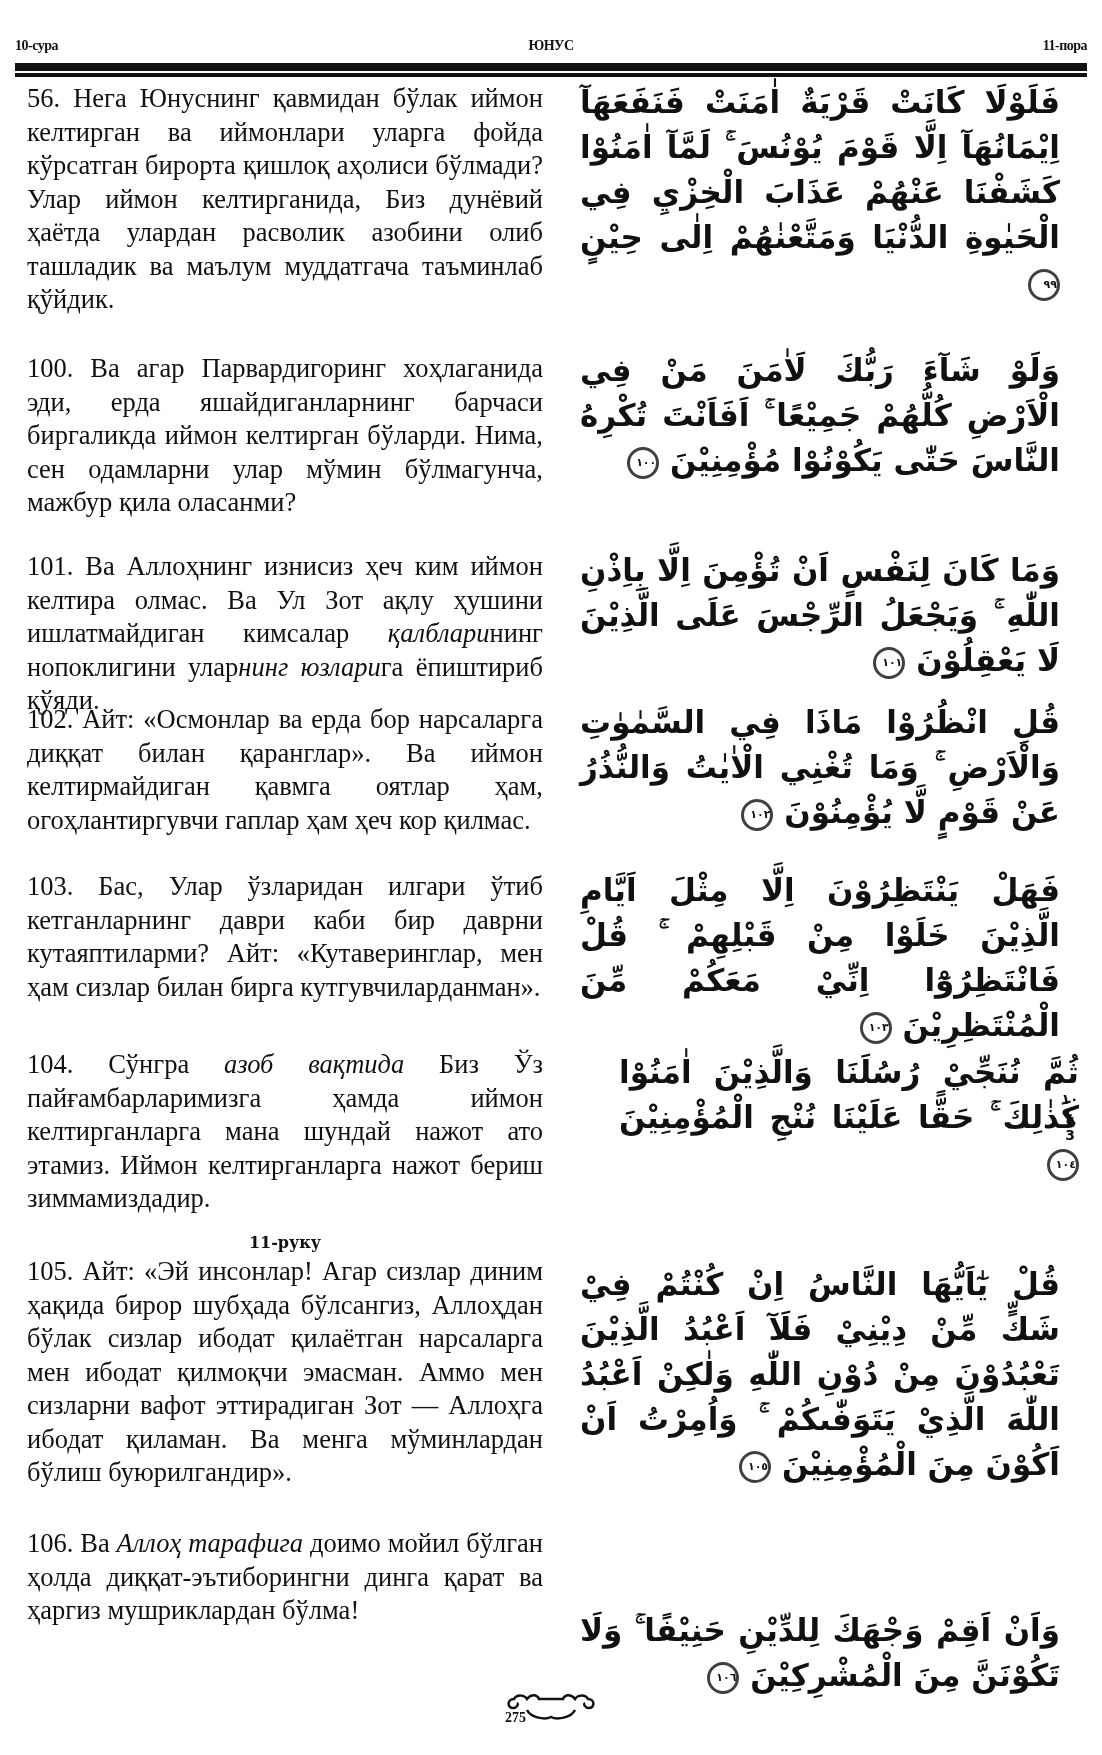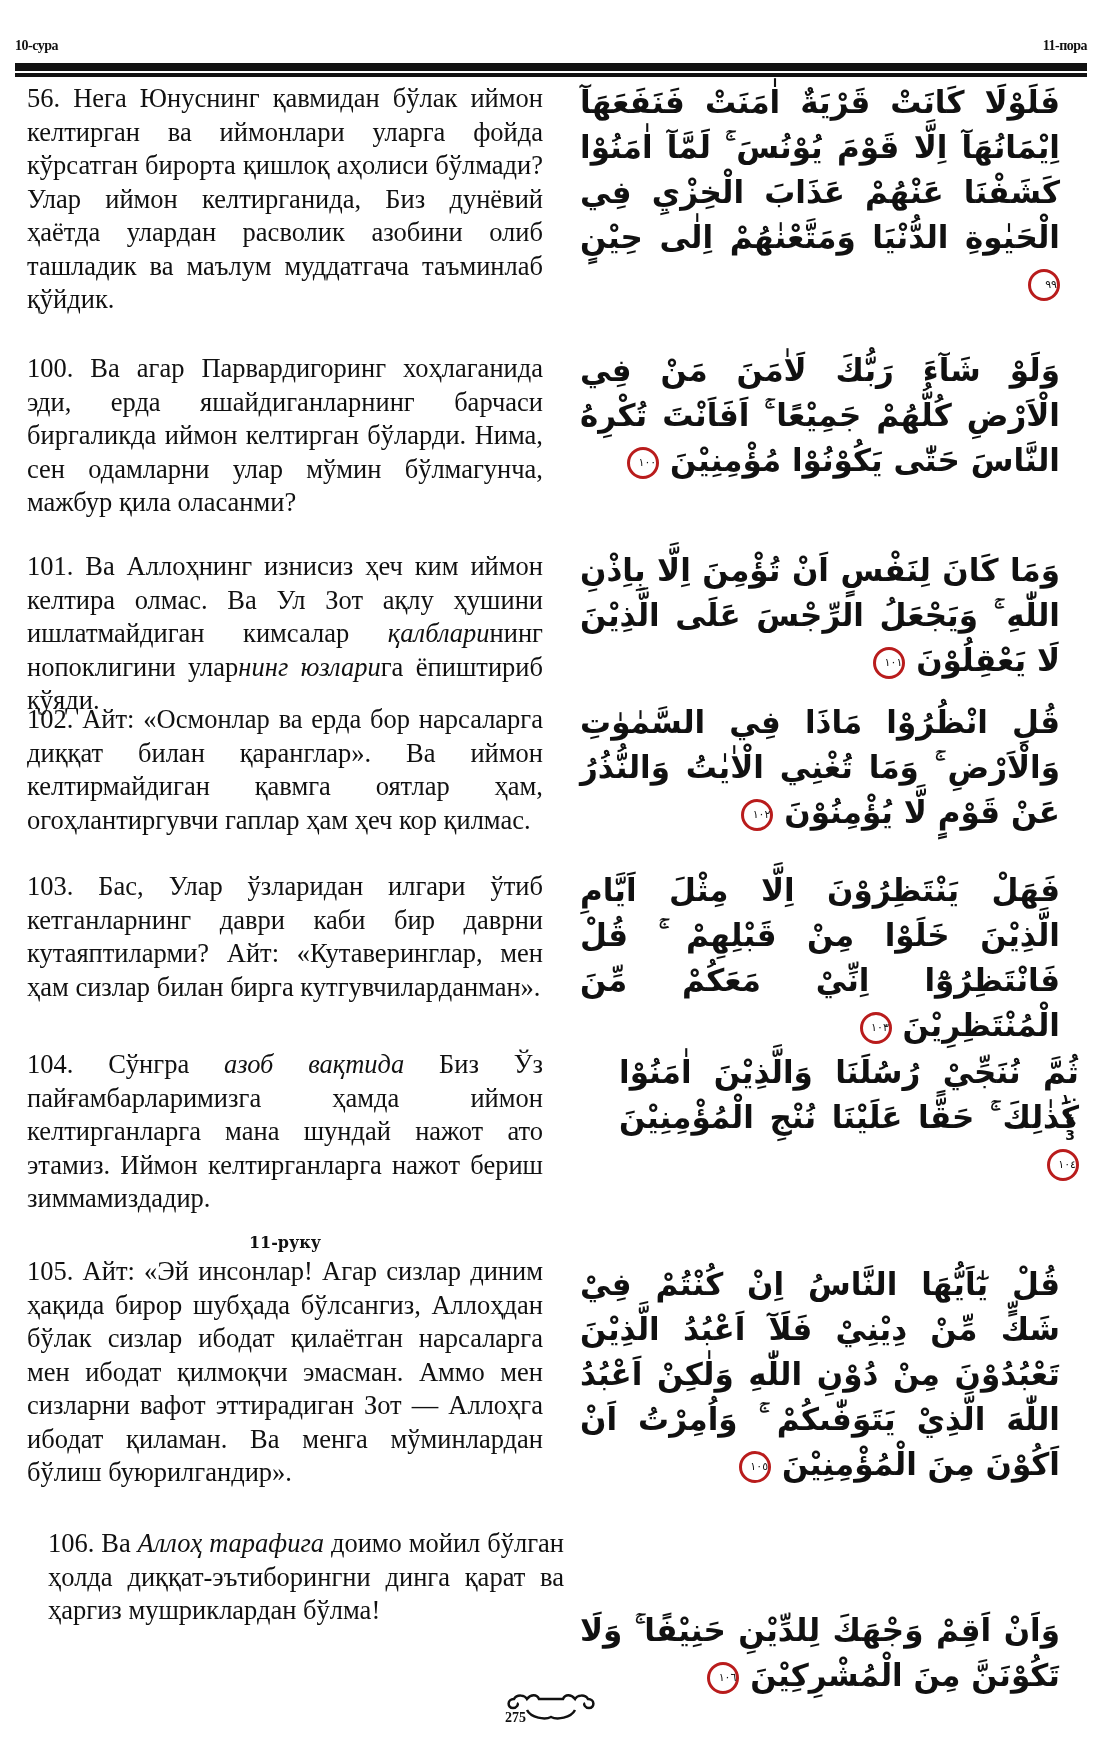--- a/index.html
+++ b/index.html
@@ -28,43 +28,44 @@
     .ruku {
       position: absolute; left: 27px; width: 516px; text-align: center;
       font-family: "DejaVu Serif", serif; font-weight: bold; font-size: 16px;
     }
     .arabic {
       position: absolute; left: 580px; width: 480px; direction: rtl; text-align: justify;
       text-align-last: right;
       font-family: "DejaVu Sans", sans-serif; font-weight: bold; font-size: 31px; line-height: 45px;
     }
     .ayah-mark {
-      display: inline-block; width: 26px; height: 26px; border: 3px solid #b91c1c; border-radius: 50%;
+      display: inline-block; width: 26px; height: 26px; border: 3px solid #404040; border-radius: 50%;
       font-size: 11px; line-height: 26px; text-align: left; vertical-align: middle; direction: ltr;
-      font-weight: normal;
+      font-weight: bold;
     }
     .margin-mark {
       position: absolute; left: 1058px; top: 1090px; width: 24px;
       font-family: "DejaVu Sans", sans-serif; font-weight: bold; font-size: 14px;
       line-height: 18px; text-align: center;
     }
     .page-num-wrap {
       position: absolute; left: 505px; top: 1690px; width: 92px; height: 32px;
     }
     .page-num-wrap svg { position: absolute; left: 0; top: 0; }
     .page-num {
       position: absolute; left: 0; width: 92px; top: 20px; text-align: left;
       font-family: "Liberation Serif", serif; font-size: 14px; font-weight: bold;
     }
   </style>
 </head>
 <body>
 
 <div class="header">
   <span class="left">10-сура</span>
+  <span class="center">ЮНУС</span>
   <span class="right">11-пора</span>
 </div>
 <div class="rule-thick"></div>
 <div class="rule-thin"></div>
 
 <div class="verse" style="top:82px;">
   <span>56. Нега Юнуснинг қавмидан бўлак иймон келтирган ва иймонлари уларга фойда кўрсатган бирорта қишлоқ аҳолиси бўлмади? Улар иймон келтирганида, Биз дунёвий ҳаётда улардан расволик азобини олиб ташладик ва маълум муддатгача таъминлаб қўйдик.</span>
 </div>
 <div class="arabic" style="top:80px;">
   <span>فَلَوْلَا كَانَتْ قَرْيَةٌ اٰمَنَتْ فَنَفَعَهَآ اِيْمَانُهَآ اِلَّا قَوْمَ يُوْنُسَ ۚ لَمَّآ اٰمَنُوْا كَشَفْنَا عَنْهُمْ عَذَابَ الْخِزْيِ فِي الْحَيٰوةِ الدُّنْيَا وَمَتَّعْنٰهُمْ اِلٰى حِيْنٍ</span>
@@ -119,21 +120,21 @@
 <div class="ruku" style="top:1233px;">11-руку</div>
 
 <div class="verse" style="top:1255px;">
   <span>105. Айт: «Эй инсонлар! Агар сизлар диним ҳақида бирор шубҳада бўлсангиз, Аллоҳдан бўлак сизлар ибодат қилаётган нарсаларга мен ибодат қилмоқчи эмасман. Аммо мен сизларни вафот эттирадиган Зот — Аллоҳга ибодат қиламан. Ва менга мўминлардан бўлиш буюрилгандир».</span>
 </div>
 <div class="arabic" style="top:1262px;">
   <span>قُلْ يٰٓاَيُّهَا النَّاسُ اِنْ كُنْتُمْ فِيْ شَكٍّ مِّنْ دِيْنِيْ فَلَآ اَعْبُدُ الَّذِيْنَ تَعْبُدُوْنَ مِنْ دُوْنِ اللّٰهِ وَلٰكِنْ اَعْبُدُ اللّٰهَ الَّذِيْ يَتَوَفّٰىكُمْ ۚ وَاُمِرْتُ اَنْ اَكُوْنَ مِنَ الْمُؤْمِنِيْنَ</span>
   <span class="ayah-mark">١٠٥</span>
 </div>
 
-<div class="verse" style="top:1527px;margin-left:21px;">
+<div class="verse" style="top:1527px;">
   <span>106. Ва </span><i>Аллоҳ тарафига</i><span> доимо мойил бўлган ҳолда диққат-эътиборингни динга қарат ва ҳаргиз мушриклардан бўлма!</span>
 </div>
 <div class="arabic" style="top:1608px;">
   <span>وَاَنْ اَقِمْ وَجْهَكَ لِلدِّيْنِ حَنِيْفًا ۚ وَلَا تَكُوْنَنَّ مِنَ الْمُشْرِكِيْنَ</span>
   <span class="ayah-mark">١٠٦</span>
 </div>
 
 <div class="page-num-wrap">
   <svg width="92" height="32" viewBox="0 0 92 32">
     <path d="M8 18 C2 18 2 9 9 9 C12 4 20 5 22 9 C26 4 32 4 34 9 L58 9 C60 4 66 4 70 9 C72 5 80 4 83 9 C90 9 90 18 84 18 C80 18 78 14 80 13 M8 18 C12 18 14 14 12 13 M22 20 C26 28 40 30 46 27 C52 30 66 28 70 20" fill="none" stroke="#111" stroke-width="2.5"></path>

